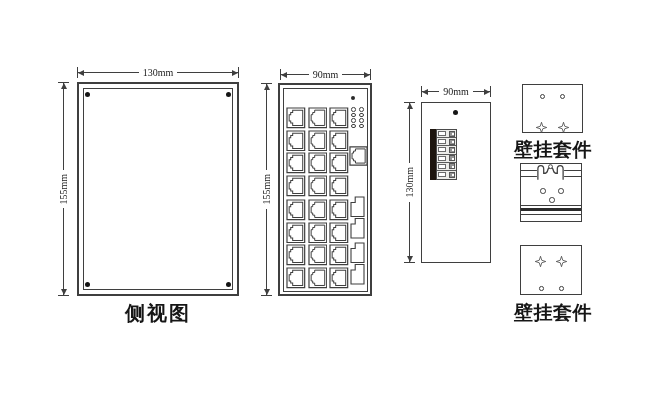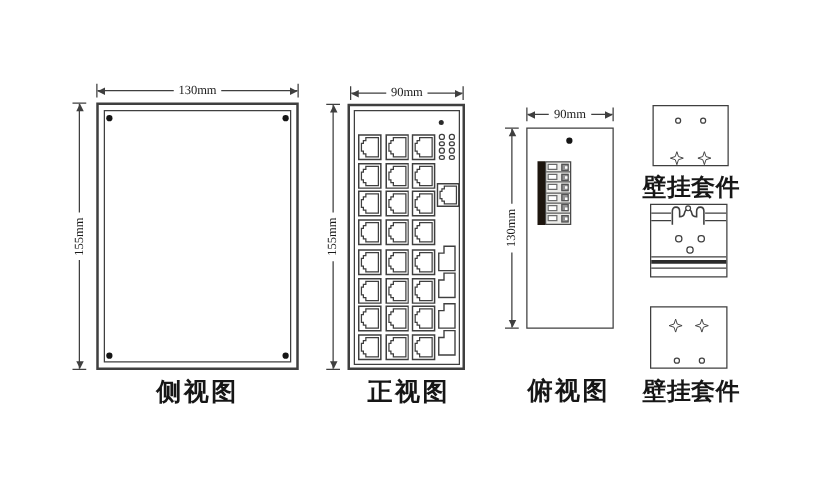--- a/index.html
+++ b/index.html
@@ -287,21 +287,20 @@
           </svg>
         </div>
         <div class="sfp-group">
           <svg viewBox="0 0 15 43" preserveAspectRatio="none">
             <polygon points="5.2,1 14,1 14,20.5 1,20.5 1,6.5 5.2,6.5" fill="#fff" stroke="#3f3f3f" stroke-width="1.1" vector-effect="non-scaling-stroke"></polygon>
             <polygon points="5.2,22.5 14,22.5 14,42 1,42 1,28 5.2,28" fill="#fff" stroke="#3f3f3f" stroke-width="1.1" vector-effect="non-scaling-stroke"></polygon>
           </svg>
         </div>
       </div>
   </div>
-  <div class="caption" style="left:327px; top:300px;">正视图</div>
 
   <div class="dim-h" style="left:421px; top:86px; width:70px;">
     <div class="ext"></div>
     <div class="ln a-left"></div>
     <span class="txt">90mm</span>
     <div class="ln a-right"></div>
     <div class="ext"></div>
   </div>
   <div class="dim-v" style="left:404px; top:102px; height:161px;">
     <div class="ext"></div>
@@ -335,21 +334,20 @@
             <span class="t-slot"></span>
             <span class="t-screw"></span>
           </div>
           <div class="t-row">
             <span class="t-slot"></span>
             <span class="t-screw"></span>
           </div>
         </div>
       </div>
   </div>
-  <div class="caption" style="left:455px; top:299px;">俯视图</div>
 
   <div class="thin-outline" style="left:522px; top:84px; width:61px; height:49px;">
     <div class="hole" style="left:17px; top:8.5px; width:5px; height:5px;"></div>
     <div class="hole" style="left:37px; top:8.5px; width:5px; height:5px;"></div>
     <div class="star" style="left:12.5px; top:34px;">
       <svg viewBox="0 0 20 20" width="11" height="11">
           <polygon points="10,0.5 12.3,7.7 19.5,10 12.3,12.3 10,19.5 7.7,12.3 0.5,10 7.7,7.7" fill="#fff" stroke="#3f3f3f" stroke-width="1.4"></polygon>
         </svg>
     </div>
     <div class="star" style="left:34.5px; top:34px;">

